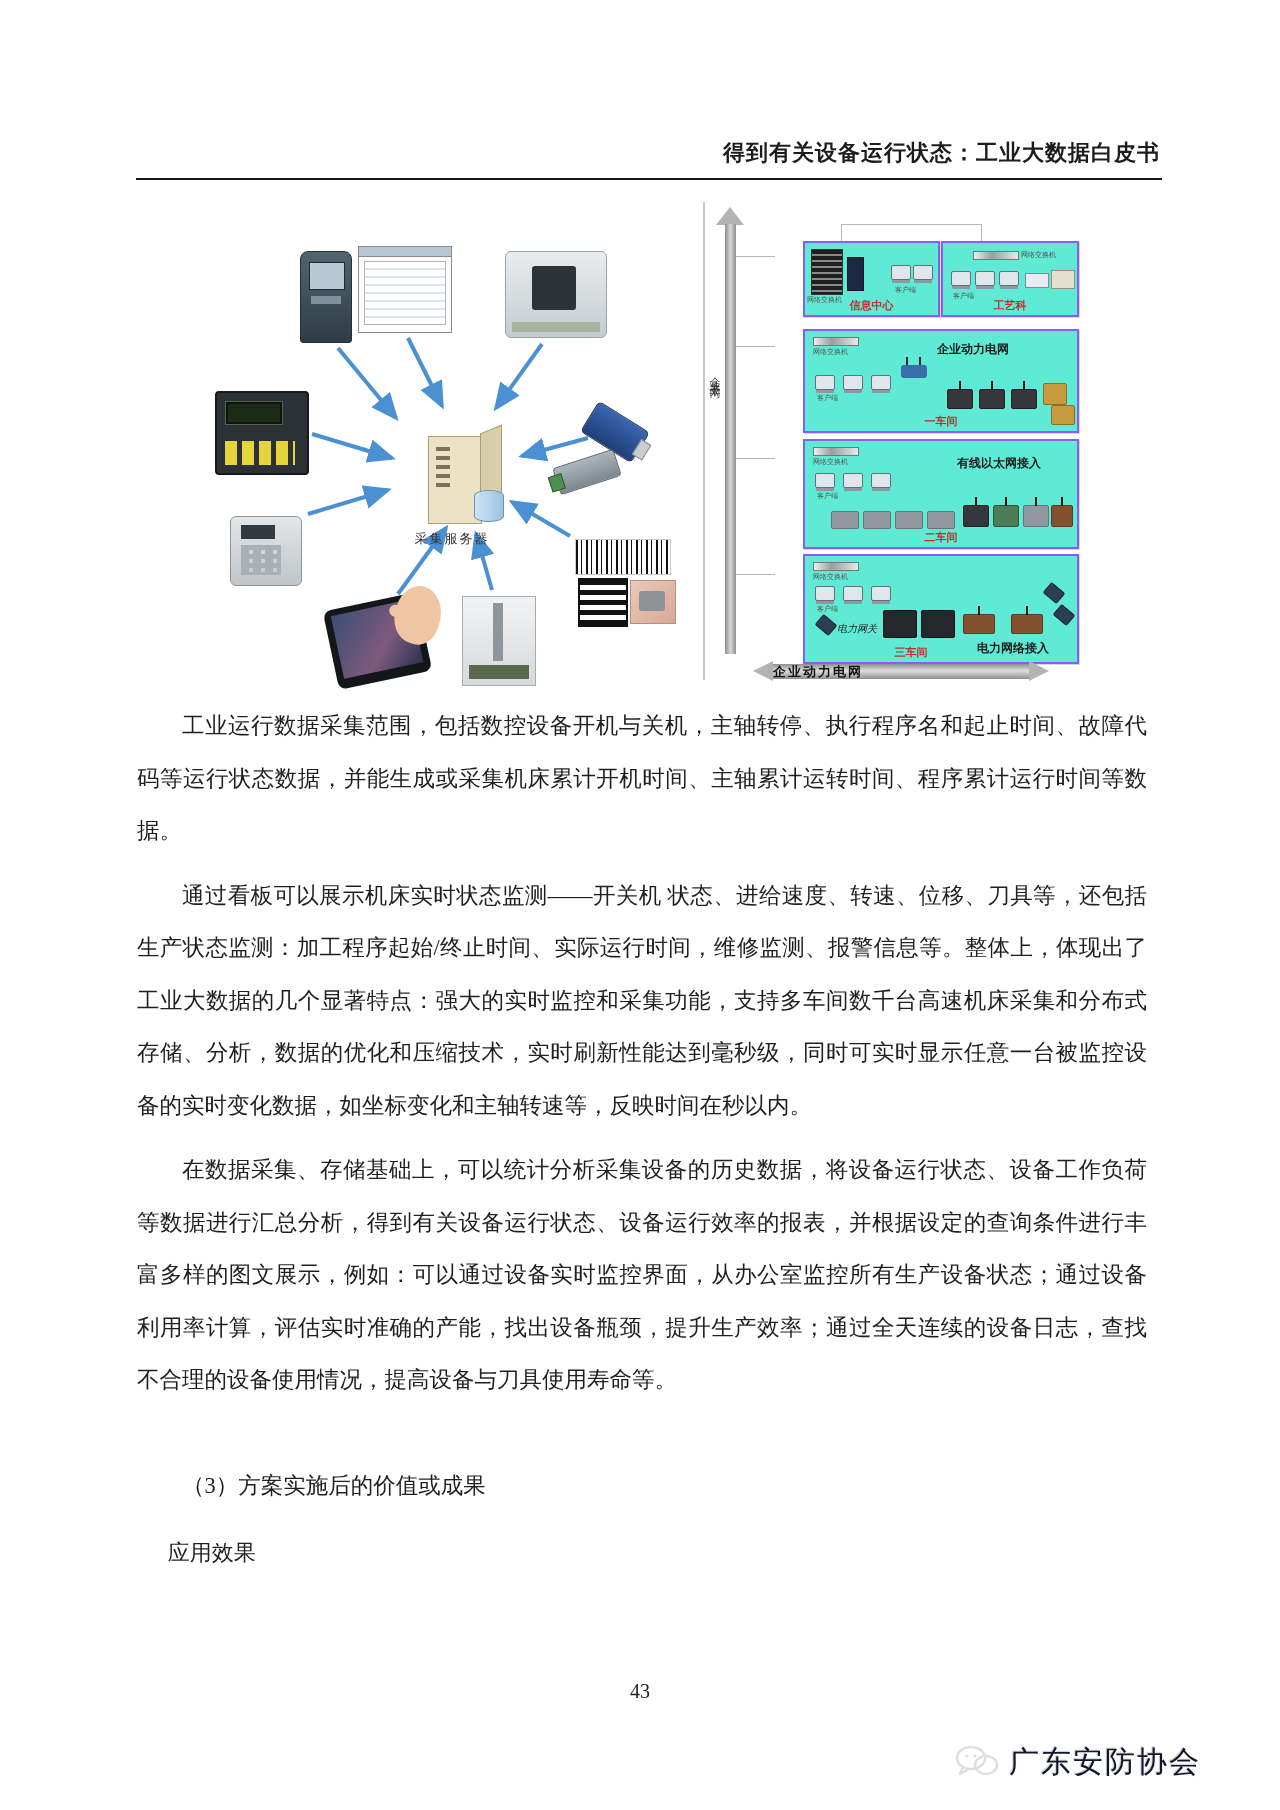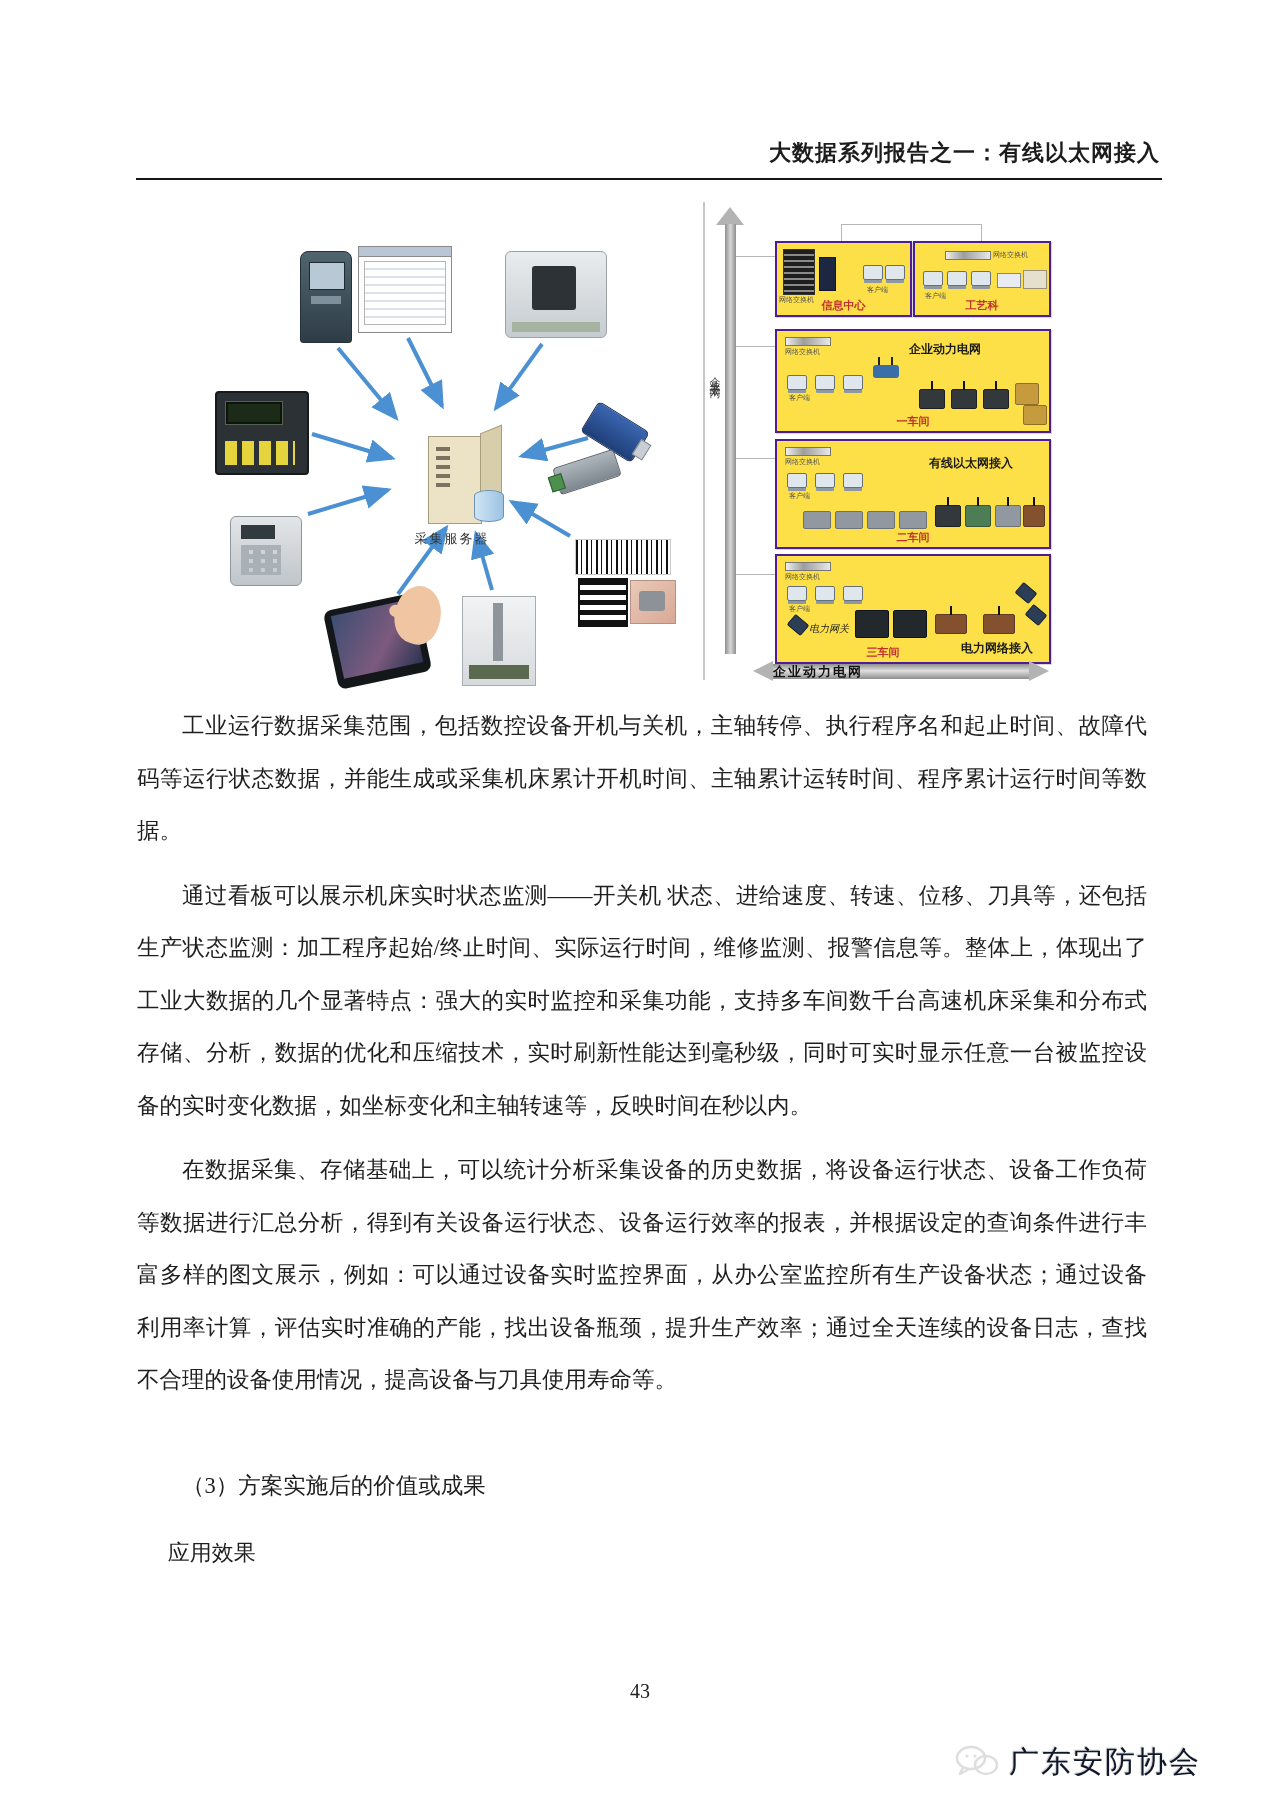--- a/index.html
+++ b/index.html
@@ -90,21 +90,21 @@
 
   
   .network{position:absolute;left:505px;top:0;width:423px;height:498px;font-family:"Liberation Sans","DejaVu Sans",sans-serif;}
   .edgeline{position:absolute;left:58px;top:6px;width:2px;height:478px;background:#c6c6c6;}
   .vbar{position:absolute;left:80px;top:28px;width:11px;height:430px;
         background:linear-gradient(90deg,#8f8f8f,#d6d6d6 50%,#8f8f8f);}
   .vbar-arrow{position:absolute;left:71px;top:11px;width:0;height:0;
         border-left:14px solid transparent;border-right:14px solid transparent;border-bottom:18px solid #b3b3b3;}
   .vlabel{position:absolute;left:62px;top:172px;writing-mode:vertical-rl;font-size:11px;color:#333;letter-spacing:3px;}
 
-  .nbox{position:absolute;background:#fde047;border:2px solid #4c1d95;box-shadow:1px 1px 0 #d8d8d8;}
+  .nbox{position:absolute;background:#5eead4;border:2px solid #8b5cf6;box-shadow:1px 1px 0 #d8d8d8;margin-left:28px;}
   .nb-info{left:130px;top:45px;width:133px;height:72px;}
   .nb-craft{left:268px;top:45px;width:134px;height:72px;}
   .nb-ws1{left:130px;top:133px;width:272px;height:100px;}
   .nb-ws2{left:130px;top:243px;width:272px;height:106px;}
   .nb-ws3{left:130px;top:358px;width:272px;height:106px;}
 
   .redlabel{position:absolute;left:0;right:0;bottom:2px;text-align:center;font-size:11px;color:#c03030;font-weight:bold;}
   .accesslabel{position:absolute;font-size:12px;font-weight:bold;color:#1a1a1a;}
   .tinylabel{position:absolute;font-size:7px;color:#555;white-space:nowrap;}
 
@@ -152,21 +152,21 @@
   .page-num{position:absolute;left:0;top:1680px;width:1280px;text-align:center;font-size:20px;color:#222;}
   .watermark{position:absolute;left:955px;top:1742px;display:flex;align-items:center;gap:8px;}
   .watermark-text{font-family:"Liberation Sans","DejaVu Sans",sans-serif;font-size:30px;color:#0f172a;
       text-shadow:1px 1px 0 #ffffff,-1px -1px 1px #cccccc;letter-spacing:2px;}
 </style>
 </head>
 <body>
 
 <div class="page">
 
-  <div class="header">大数据系列报告之一：有线以太网接入</div>
+  <div class="header">得到有关设备运行状态：工业大数据白皮书</div>
   <div class="header-rule"></div>
 
   <div class="figure">
 
     <div class="hub">
       <svg width="505" height="500">
         <defs>
           <marker id="ah" markerWidth="8" markerHeight="8" refX="6" refY="3" orient="auto">
             <path d="M0,0 L7,3 L0,6 Z" fill="#4a90d2"></path>
           </marker>
@@ -288,21 +288,21 @@
         <div class="pc" style="left:66px;top:30px;"></div>
         <div class="tinylabel" style="left:12px;top:48px;">客户端</div>
         <div class="mch m-panel" style="left:12px;top:62px;width:16px;height:12px;"></div>
         <div class="tinylabel" style="left:32px;top:66px;font-size:10px;color:#222;font-style:italic;">电力网关</div>
         <div class="mch m-black" style="left:78px;top:54px;width:32px;height:26px;"></div>
         <div class="mch m-black" style="left:116px;top:54px;width:32px;height:26px;"></div>
         <div class="mch m-brown ant" style="left:158px;top:58px;width:30px;height:18px;"></div>
         <div class="mch m-brown ant" style="left:206px;top:58px;width:30px;height:18px;"></div>
         <div class="mch m-panel" style="left:240px;top:30px;width:16px;height:12px;"></div>
         <div class="mch m-panel" style="left:250px;top:52px;width:16px;height:12px;"></div>
-        <div class="accesslabel" style="left:184px;top:84px;">电力网络接入</div>
+        <div class="accesslabel" style="left:172px;top:84px;">电力网络接入</div>
         <div class="redlabel" style="left:-60px;">三车间</div>
       </div>
 
       <div class="pb-left"></div>
       <div class="powerbar"></div>
       <div class="pb-right"></div>
       <div class="powerlabel">企业动力电网</div>
     </div>
   </div>
 

